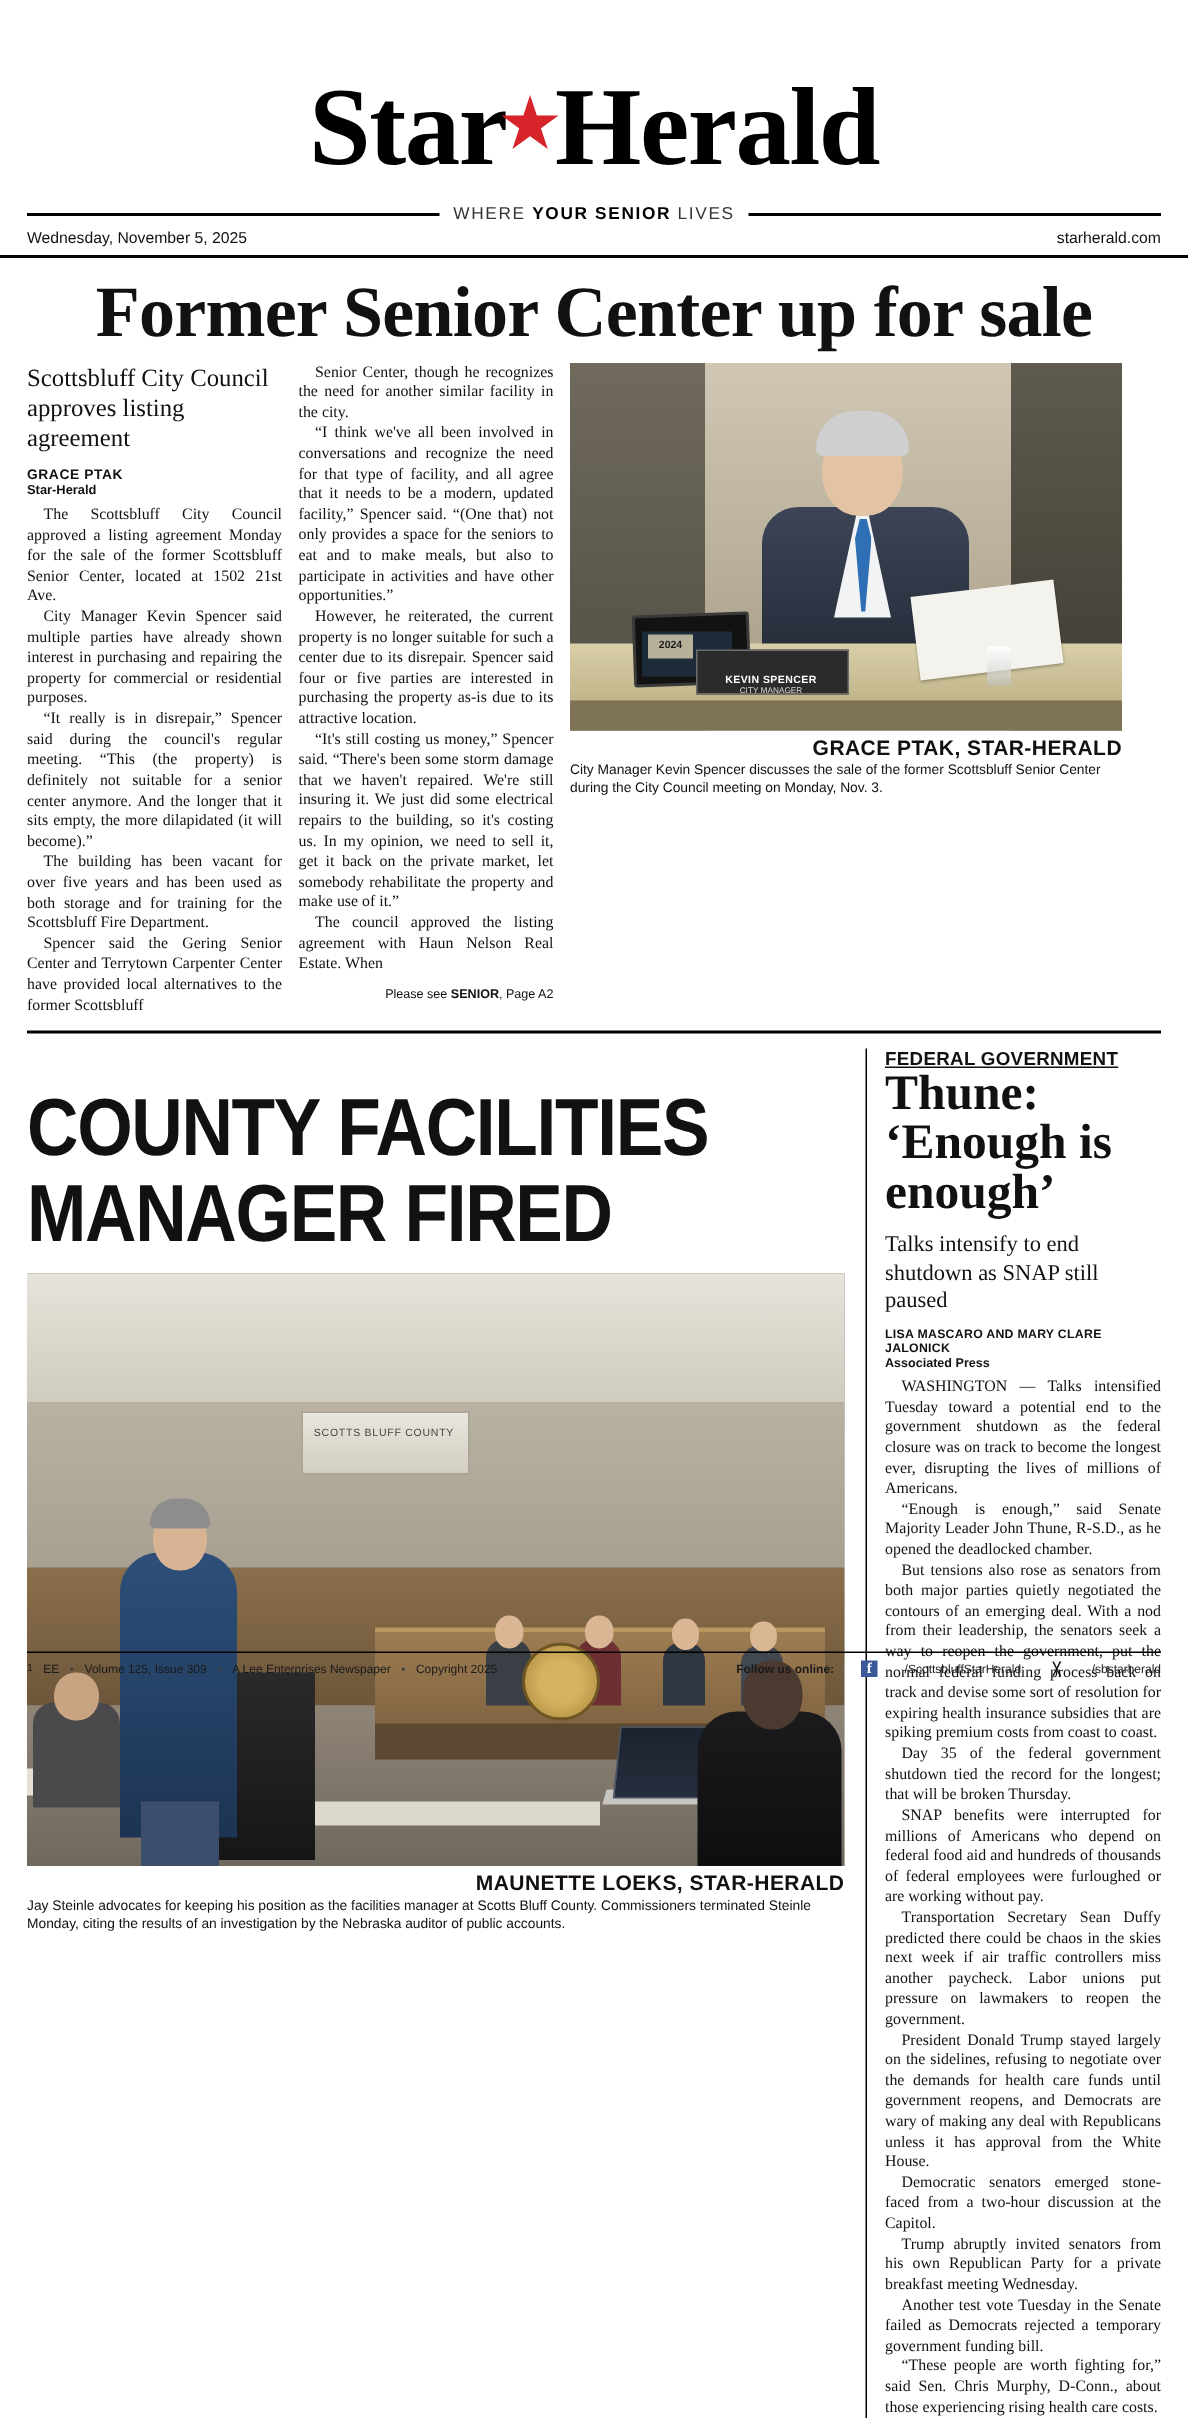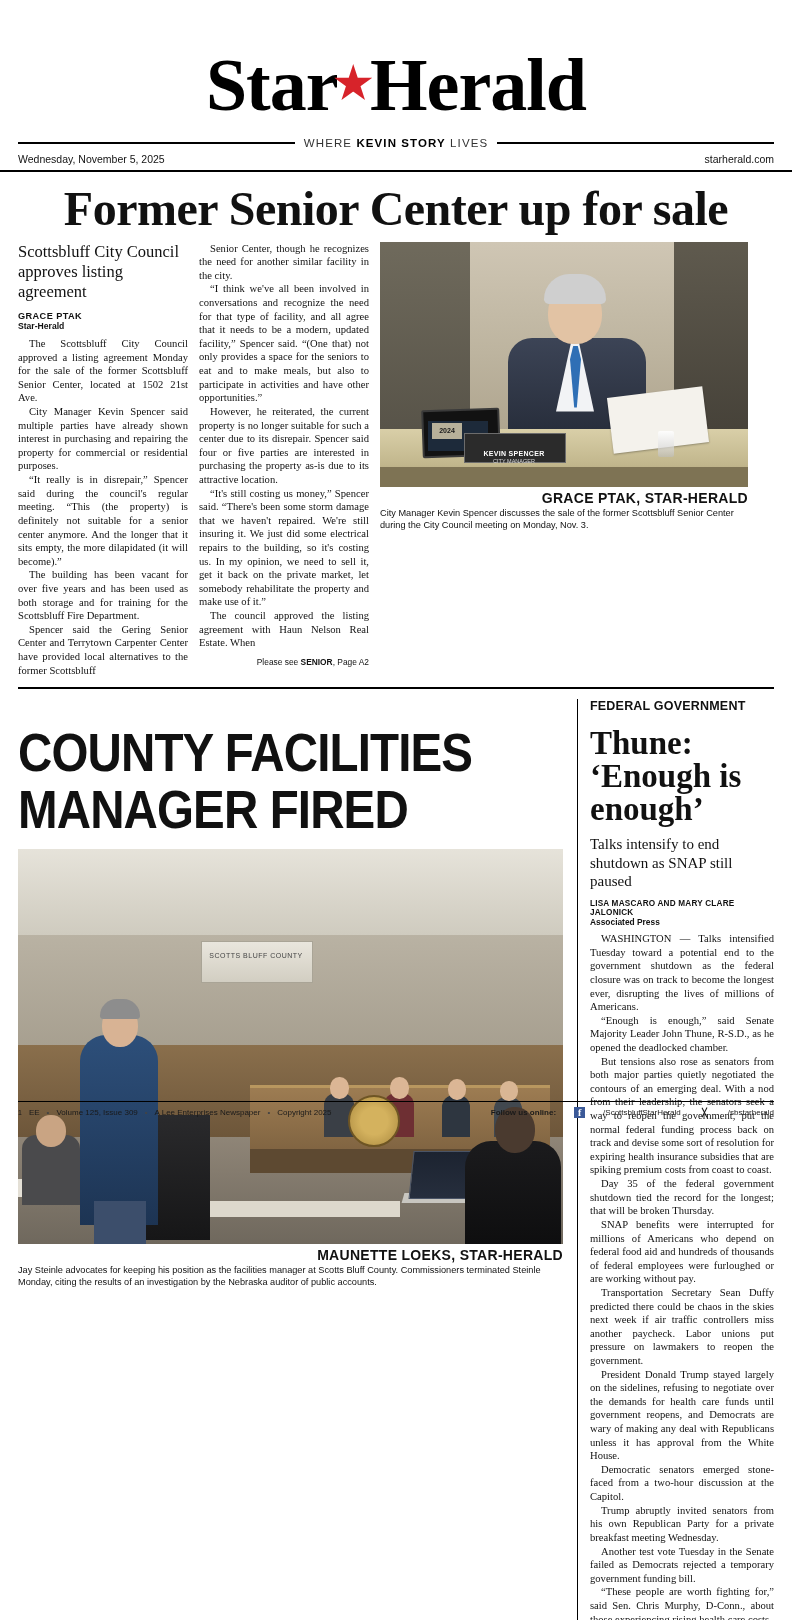--- a/index.html
+++ b/index.html
@@ -167,21 +167,22 @@
   .mid-right {
     width: 197px;
     border-left: 1.2px solid #000;
     padding-left: 12px;
   }
   .kicker {
     font-family: "Liberation Sans", sans-serif;
     font-weight: bold;
     font-size: 12.5px;
     letter-spacing: 0.2px;
-    margin-bottom: 14px;
+    margin-bottom: 0;
+    text-decoration: underline;
   }
   .side-head {
     font-family: "Liberation Serif", serif;
     font-weight: bold;
     font-size: 33px;
     line-height: 1.0;
     margin-bottom: 9px;
   }
   .side-deck {
     font-family: "Liberation Serif", serif;
@@ -373,21 +374,21 @@
 <body>
 
 <div class="page">
 
   <div class="masthead">
     <div class="masthead-logo">
       <span>Star</span><span class="star-glyph">★</span><span>Herald</span>
     </div>
     <div class="tagline-row">
       <div class="tagline-rule"></div>
-      <div class="tagline-text"><span>WHERE </span><b>KEVIN STORY</b><span> LIVES</span></div>
+      <div class="tagline-text"><span>WHERE </span><b>YOUR SENIOR</b><span> LIVES</span></div>
       <div class="tagline-rule"></div>
     </div>
     <div class="dateline-row">
       <span>Wednesday, November 5, 2025</span>
       <span>starherald.com</span>
     </div>
   </div>
 
   <div class="lead-wrap">
     <div class="lead-head">Former Senior Center up for sale</div>

